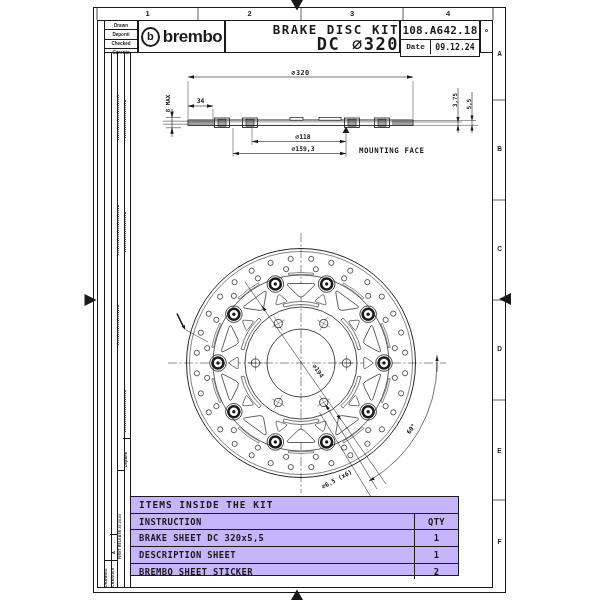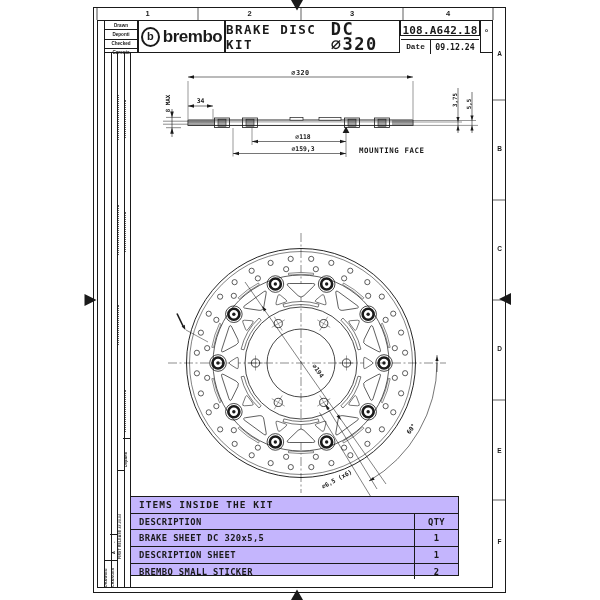--- a/index.html
+++ b/index.html
@@ -301,25 +301,25 @@
     <div class="sig-row sans">Caronia</div>
   </div>
   <div class="bx" style="left:138px;top:20px;width:87px;height:33px;border-width:1.2px;background:#fff;
               display:flex;align-items:center;justify-content:center;gap:3px;">
     <span style="display:flex;align-items:center;justify-content:center;width:15px;height:15px;
                  border:2.6px solid #1a1a1a;border-radius:50%;font-size:11px;font-weight:bold;
                  font-family:'Liberation Sans',sans-serif;padding-bottom:1px;">b</span>
     <span class="sans" style="font-size:17px;letter-spacing:-0.5px;">brembo</span>
   </div>
   <div class="bx" style="left:225px;top:20px;width:175px;height:33px;border-width:1.2px;background:#fff;
-              display:flex;flex-direction:row;align-items:center;justify-content:center;">
+              display:flex;flex-direction:column;align-items:flex-end;justify-content:center;">
     <div class="cad" style="font-size:12.5px;letter-spacing:1.5px;line-height:15px;">BRAKE DISC KIT</div>
     <div class="cad" style="font-size:17px;letter-spacing:1.5px;line-height:15px;">DC ∅320</div>
   </div>
-  <div class="bx" style="left:400px;top:20px;width:80px;height:16px;border-width:1.2px;background:#fff;">
+  <div class="bx" style="left:400px;top:20px;width:80px;height:37px;border-width:1.2px;background:#fff;">
     <div class="cad" style="height:18px;display:flex;align-items:center;justify-content:center;font-size:11px;letter-spacing:0.2px;">108.A642.18</div>
     <div style="display:flex;height:13.5px;border-top:1px solid #1a1a1a;">
       <div class="cad" style="width:29px;display:flex;align-items:center;justify-content:center;font-size:7.8px;border-right:1px solid #1a1a1a;font-family:Liberation Mono, monospace;">Date</div>
       <div class="cad" style="flex:1;display:flex;align-items:center;justify-content:center;font-size:8.2px;">09.12.24</div>
     </div>
   </div>
   <div class="bx" style="left:480px;top:20px;width:13px;height:33px;border-width:1.2px;background:#fff;">
     <div class="cad" style="font-size:5px;text-align:center;margin-top:6px;">o</div>
   </div>
 
@@ -343,29 +343,29 @@
   <div class="rev-tick" style="left:118px;top:205px;height:50px;"></div>
   <div class="rev-tick" style="left:125px;top:212px;height:40px;"></div>
   <div class="rev-tick" style="left:118px;top:305px;height:40px;"></div>
   <div class="rev-tick" style="left:125px;top:390px;height:42px;"></div>
 
   <div class="abs" id="ktable">
     <div class="krow cad">
       <span style="font-size:9.5px;letter-spacing:1px;">ITEMS INSIDE THE KIT</span>
     </div>
     <div class="krow cad">
-      <span>DESCRIPTION</span>
+      <span>INSTRUCTION</span>
       <span class="qcell">QTY</span>
     </div>
     <div class="krow cad">
       <span>BRAKE SHEET DC 320x5,5</span>
       <span class="qcell">1</span>
     </div>
     <div class="krow cad">
       <span>DESCRIPTION SHEET</span>
       <span class="qcell">1</span>
     </div>
     <div class="krow cad">
-      <span>BREMBO SMALL STICKER</span>
+      <span>BREMBO SHEET STICKER</span>
       <span class="qcell">2</span>
     </div>
   </div>
 </div>
 
 </body></html>

